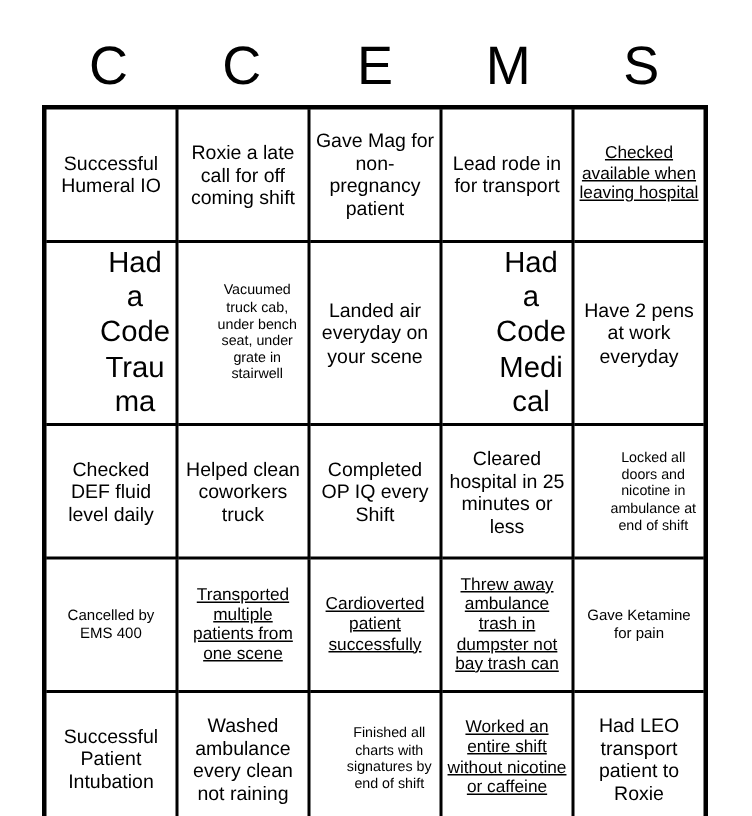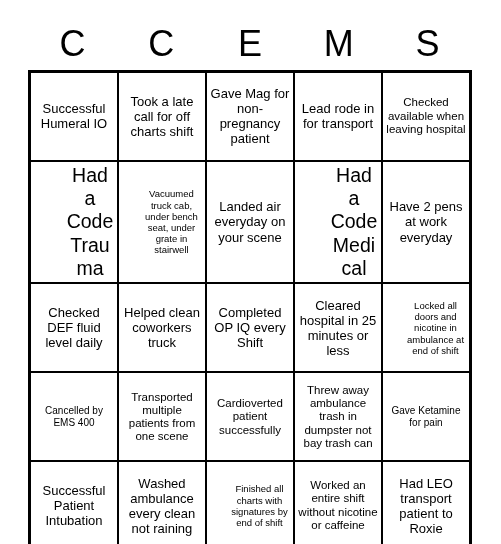--- a/index.html
+++ b/index.html
@@ -64,21 +64,21 @@
   .cell-text {
     display: block;
     line-height: 1.14;
     word-wrap: break-word;
   }
 
   
   .sz-xl   { font-size: 19.5px; line-height: 1.20; margin-left: 32px; }
   .sz-lg   { font-size: 10px;   line-height: 1.17; }
   .sz-md   { font-size: 13px;   line-height: 1.16; }
-  .sz-sm   { font-size: 11.5px; line-height: 1.15; }
+  .sz-sm   { font-size: 11.5px; line-height: 1.15; text-decoration: underline; }
   .sz-xs   { font-size: 9.5px;  line-height: 1.18; margin-left: 19px; }
 </style>
 </head>
 <body>
 
 <div id="bingo-card">
 
   <div id="header-row">
     <div class="header-cell">C</div>
     <div class="header-cell">C</div>
@@ -87,21 +87,21 @@
     <div class="header-cell">S</div>
   </div>
 
   <table id="grid">
     <tbody>
       <tr>
         <td>
             <span class="cell-text sz-md">Successful Humeral IO</span>
           </td>
         <td>
-            <span class="cell-text sz-md">Took a late call for off charts shift</span>
+            <span class="cell-text sz-md">Roxie a late call for off coming shift</span>
           </td>
         <td>
             <span class="cell-text sz-md">Gave Mag for non-pregnancy patient</span>
           </td>
         <td>
             <span class="cell-text sz-md">Lead rode in for transport</span>
           </td>
         <td>
             <span class="cell-text sz-sm">Checked available when leaving hospital</span>
           </td>

